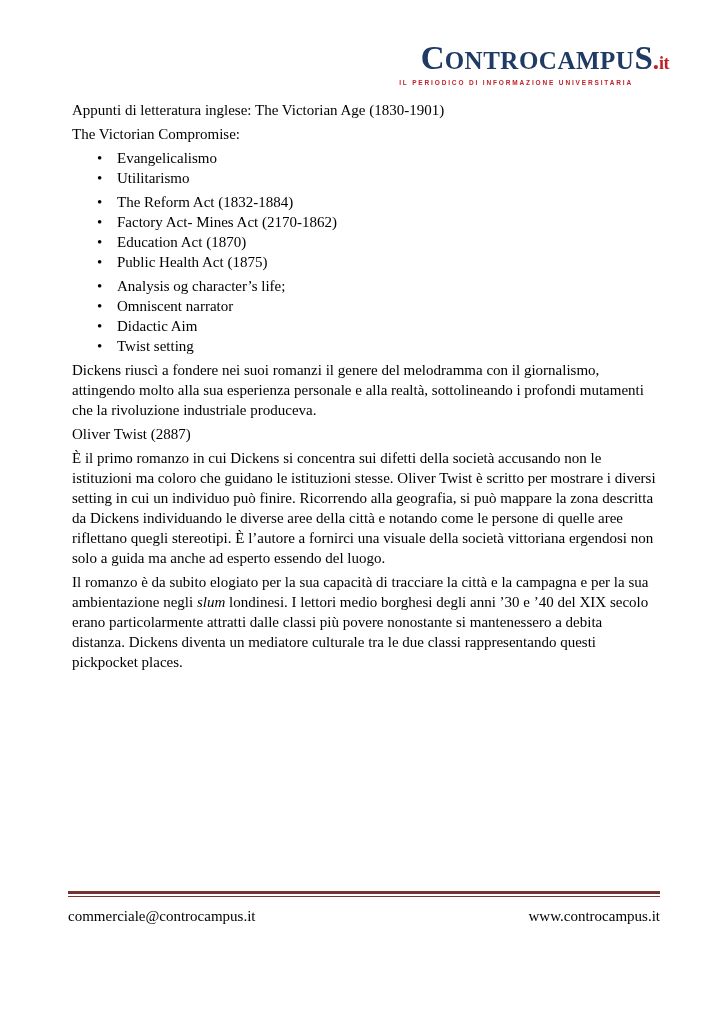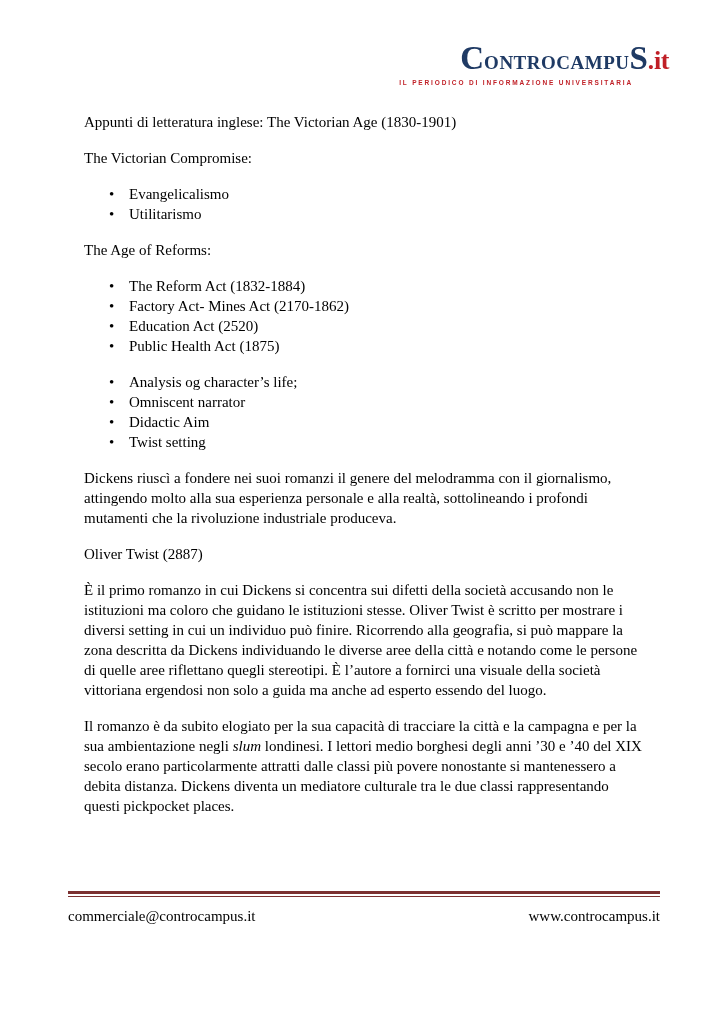--- a/index.html
+++ b/index.html
@@ -21,44 +21,44 @@
   .logo-main {
     display: flex;
     align-items: baseline;
     justify-content: flex-end;
     font-family: "Liberation Serif", serif;
     font-weight: bold;
     color: #1f3a64;
     white-space: nowrap;
   }
   .logo-c  { font-size: 33px; line-height: 30px; }
-  .logo-mid{ font-size: 19px; line-height: 30px; letter-spacing: 0.5px; }
+  .logo-mid{ font-size: 25px; line-height: 30px; letter-spacing: 0.5px; }
   .logo-s  { font-size: 33px; line-height: 30px; }
   .logo-dot{ font-size: 25px; line-height: 30px; color: #c01f26; }
-  .logo-tld{ font-size: 26px; line-height: 30px; color: #c01f26; letter-spacing: -0.5px; }
+  .logo-tld{ font-size: 18px; line-height: 30px; color: #c01f26; letter-spacing: -0.5px; }
   .logo-tagline {
     font-family: "Liberation Sans", sans-serif;
     font-weight: bold;
     color: #c01f26;
     font-size: 6.5px;
     letter-spacing: 1.85px;
     white-space: nowrap;
     margin-top: 1px;
     padding-right: 36px;
   }
 
   
   .content {
     position: absolute;
     left: 68px; top: 96px;
     width: 592px;
     font-size: 15px;
     line-height: 20px;
   }
-  .content p, .content ul { margin: 16px; padding: 0; }
+  .content p, .content ul { margin: 4px; padding: 0; }
   ul.blist { list-style: none; }
   ul.blist li {
     position: relative;
     padding-left: 45px;
     line-height: 20px;
   }
   ul.blist li::before {
     content: "\2022";
     position: absolute;
     left: 25px;
@@ -111,25 +111,24 @@
   <main class="content">
 
     <p>Appunti di letteratura inglese: The Victorian Age (1830-1901)</p>
 
     <p class="mt18">The Victorian Compromise:</p>
     <ul class="blist">
       <li>Evangelicalismo</li>
       <li>Utilitarismo</li>
     </ul>
 
-    <p class="mt7">The Age of Reforms:</p>
     <ul class="blist mt17">
       <li>The Reform Act (1832-1884)</li>
       <li>Factory Act- Mines Act (2170-1862)</li>
-      <li>Education Act (2520)</li>
+      <li>Education Act (1870)</li>
       <li>Public Health Act (1875)</li>
     </ul>
 
     <ul class="blist mt16">
       <li>Analysis og character’s life;</li>
       <li>Omniscent narrator</li>
       <li>Didactic Aim</li>
       <li>Twist setting</li>
     </ul>
 

